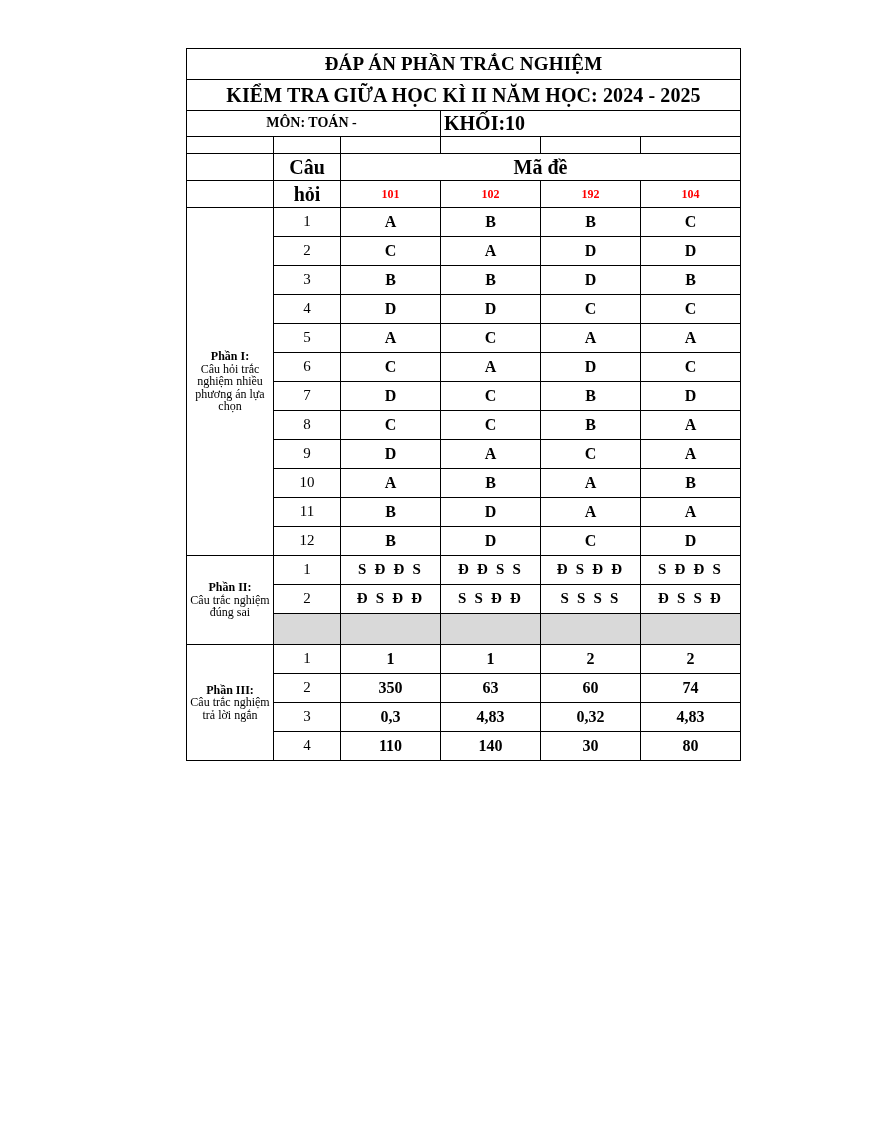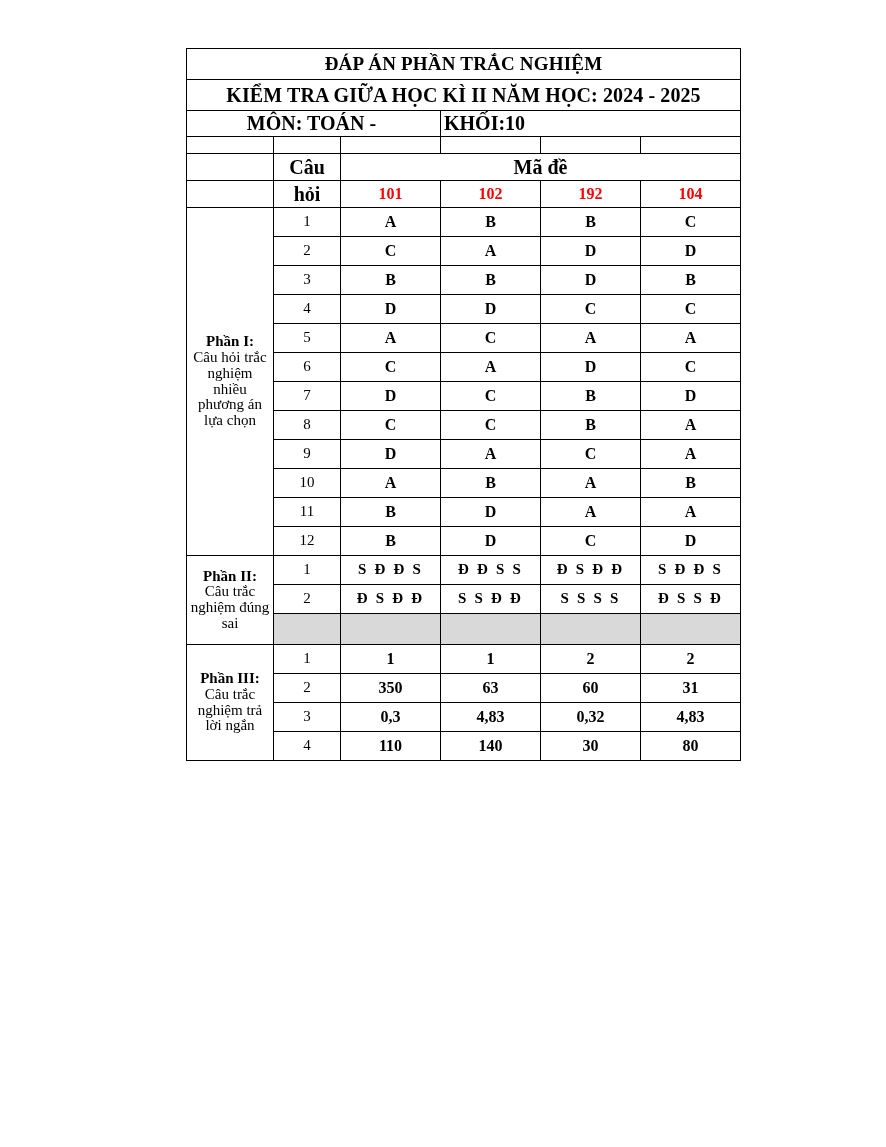--- a/index.html
+++ b/index.html
@@ -52,21 +52,21 @@
   }
   .title-sub {
     height: 30px;
     font-weight: bold;
     font-size: 20px;
     letter-spacing: 0.1px;
   }
   .subject-left {
     height: 25px;
     font-weight: bold;
-    font-size: 20px;
+    font-size: 14px;
     text-align: center;
     padding-right: 4px !important;
   }
   .subject-right {
     height: 25px;
     font-weight: bold;
     font-size: 20px;
     text-align: left !important;
     padding-left: 3px !important;
   }
@@ -75,28 +75,28 @@
   .spacer-cell { height: 16px; }
 
   
   .hdr {
     font-weight: bold;
     font-size: 20px;
     height: 26px;
   }
   .hdr-code {
     font-weight: bold;
-    font-size: 16px;
+    font-size: 12px;
     height: 26px;
     color: #FF0000;
   }
 
   
   .part-label {
-    font-size: 15px;
+    font-size: 12px;
     line-height: 1.5;
     padding: 2px 3px !important;
   }
   .part-label .part-title {
     font-weight: bold;
     display: block;
   }
   .part-label .part-desc {
     display: block;
     font-weight: normal;
@@ -300,21 +300,21 @@
         <td class="ans">1</td>
         <td class="ans">1</td>
         <td class="ans">2</td>
         <td class="ans">2</td>
       </tr>
       <tr>
         <td class="qnum">2</td>
         <td class="ans">350</td>
         <td class="ans">63</td>
         <td class="ans">60</td>
-        <td class="ans">31</td>
+        <td class="ans">74</td>
       </tr>
       <tr>
         <td class="qnum">3</td>
         <td class="ans">0,3</td>
         <td class="ans">4,83</td>
         <td class="ans">0,32</td>
         <td class="ans">4,83</td>
       </tr>
       <tr>
         <td class="qnum">4</td>

